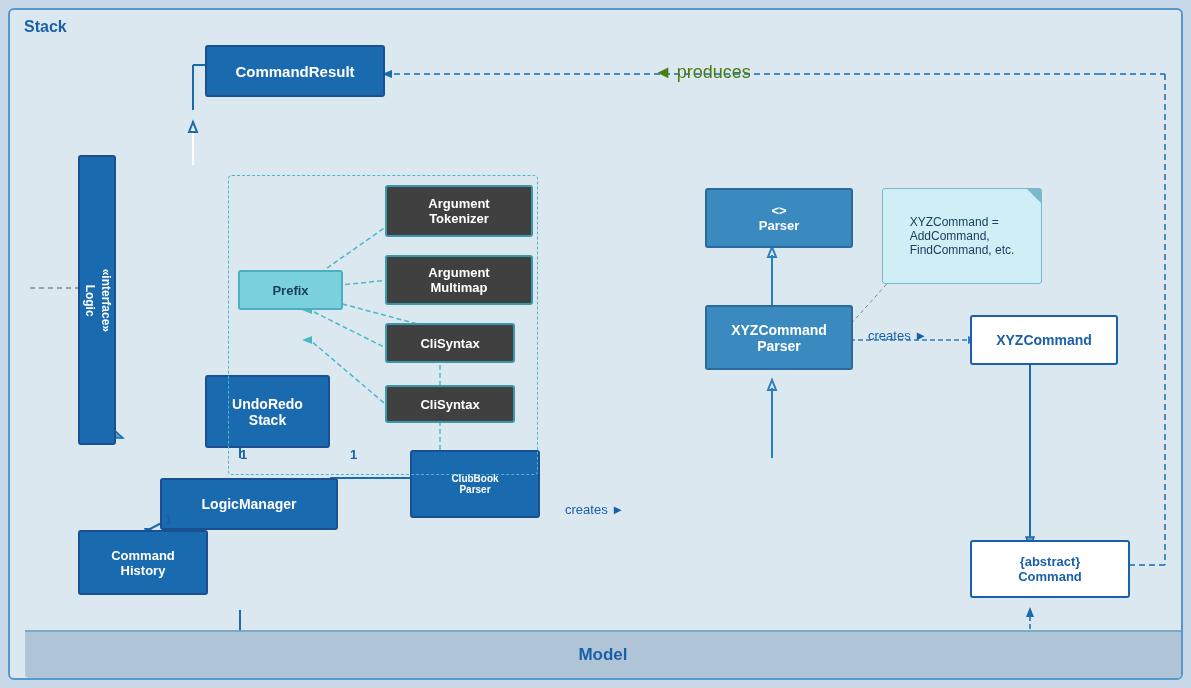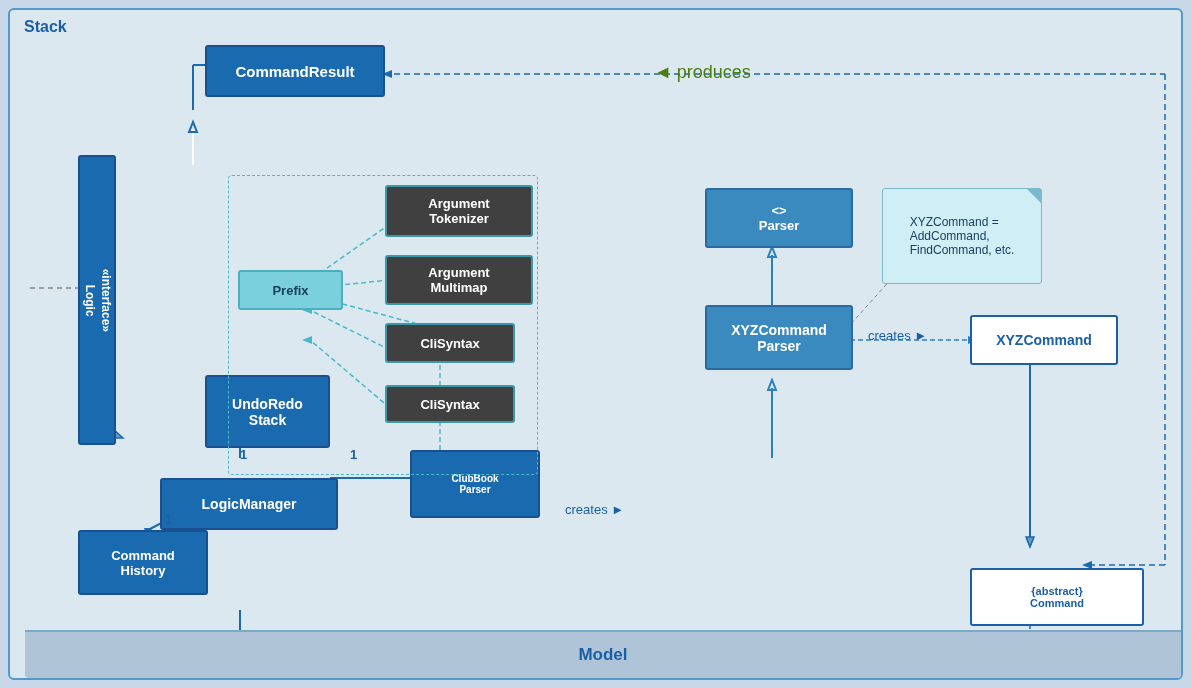--- a/index.html
+++ b/index.html
@@ -254,21 +254,21 @@
   </div>
 
   <div class="box box-medium-blue" style="position:absolute; top:295px; left:695px; width:148px; height:65px; font-size:14px;">
     <span>XYZCommand<br>Parser</span>
   </div>
 
   <div class="box box-outline-blue" style="position:absolute; top:305px; left:960px; width:148px; height:50px; font-size:14px;">
     <span>XYZCommand</span>
   </div>
 
-  <div class="box box-outline-blue" style="position:absolute; top:530px; left:960px; width:174px; height:58px; font-size:11px;margin-top:28px;">
+  <div class="box box-outline-blue" style="position:absolute; top:530px; left:960px; width:160px; height:58px; font-size:13px;">
     <span>{abstract}<br>Command</span>
   </div>
 
   <div class="box box-dark-blue" style="position:absolute; top:520px; left:68px; width:130px; height:65px; font-size:13px;">
     <span>Command<br>History</span>
   </div>
 
   <div class="box box-note" style="position:absolute; top:178px; left:872px; width:160px; height:96px; font-size:12px; padding:8px; text-align:left; position:absolute;">
     <span>XYZCommand =<br>AddCommand,<br>FindCommand, etc.</span>
   </div>

